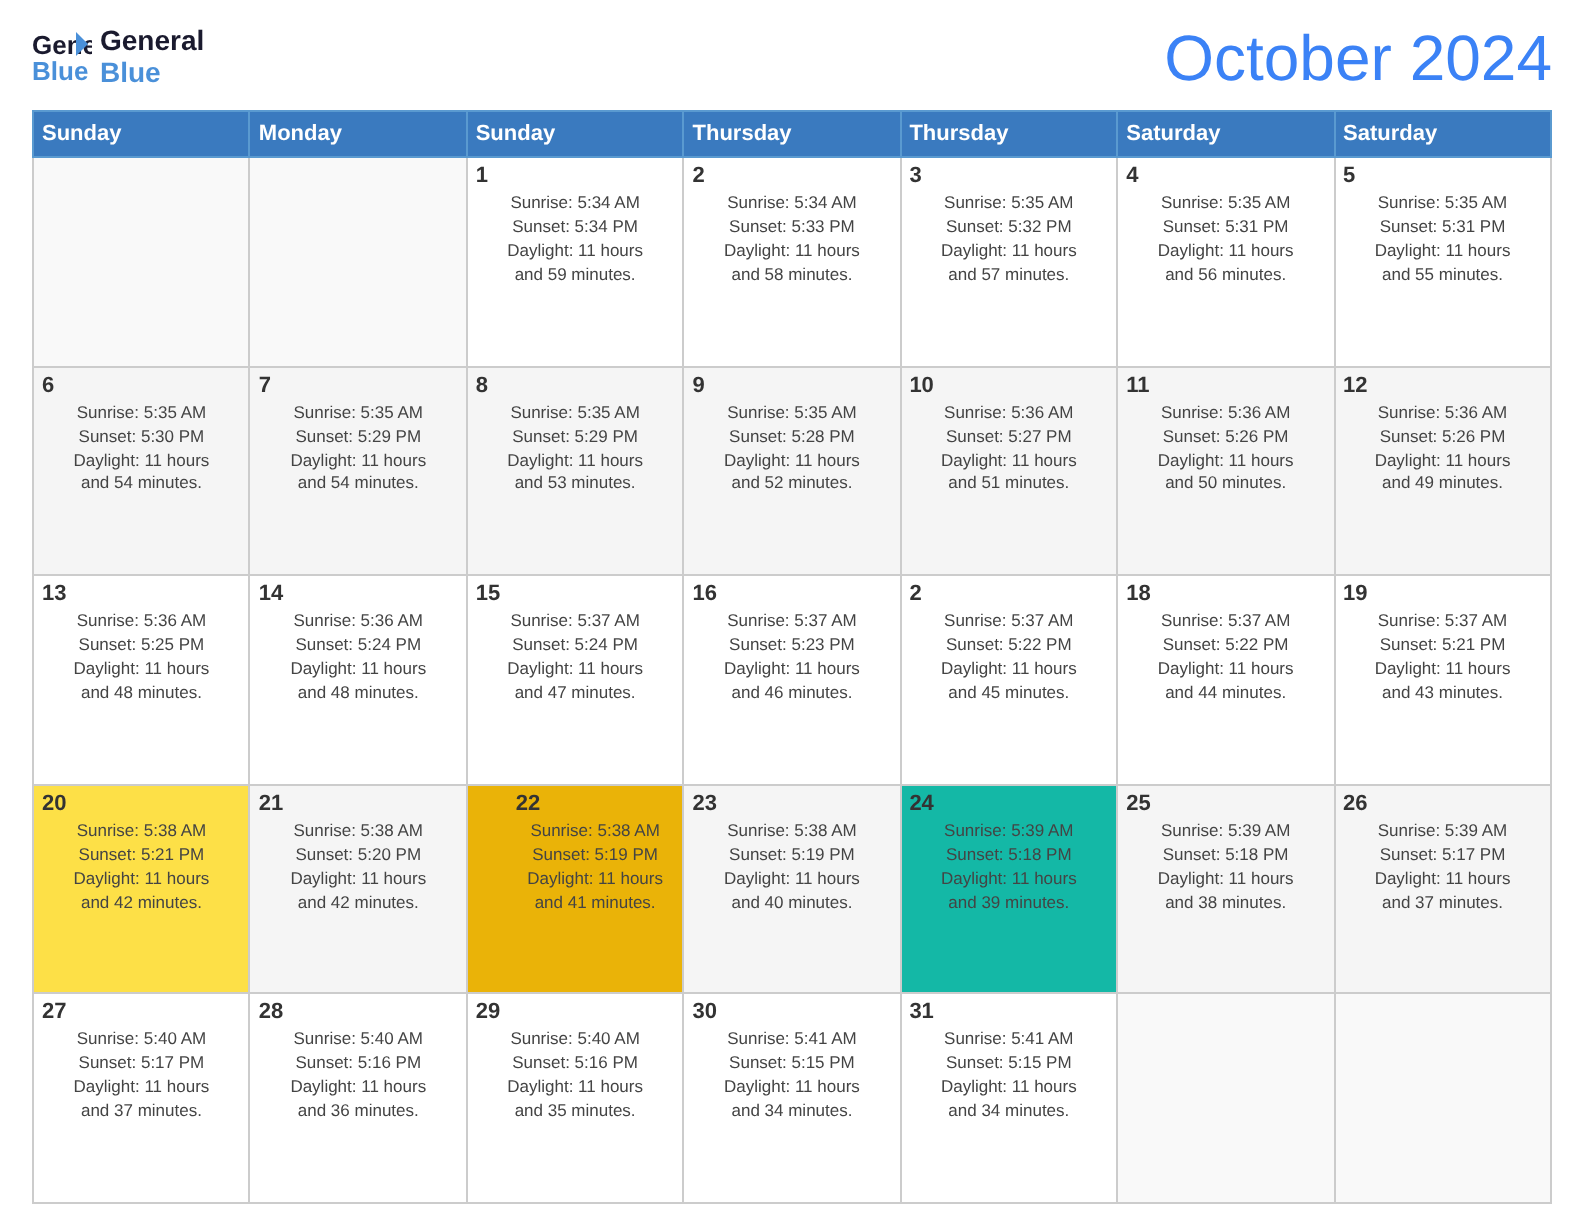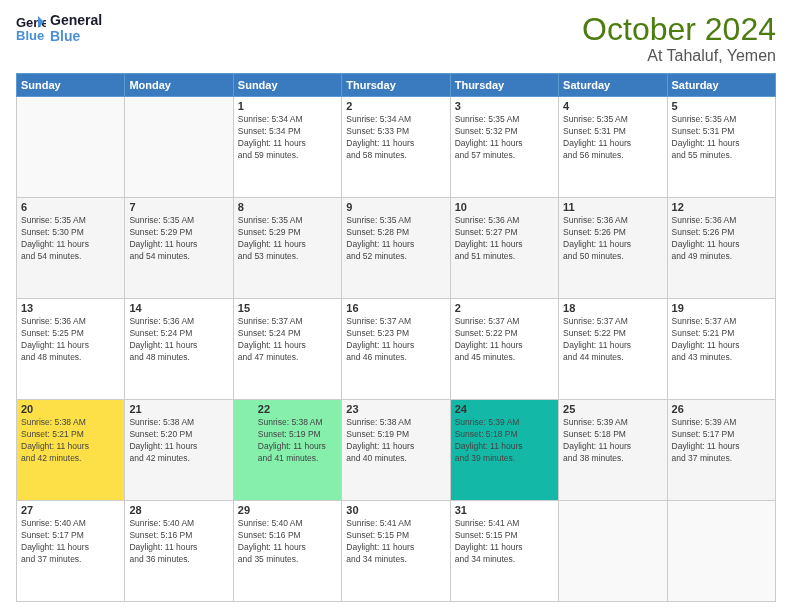--- a/index.html
+++ b/index.html
@@ -31,21 +31,21 @@
     .logo-icon {
       width: 30px;
       height: 28px;
     }
     .title-block {
       text-align: right;
     }
     .month-title {
       font-size: 32px;
       font-weight: 300;
-      color: #4d7c0f;
+      color: #3b82f6;
       line-height: 1.1;
     }
     .location-title {
       font-size: 16px;
       color: #555;
       font-weight: normal;
     }
     .calendar {
       flex: 1;
       border: 1px solid #ccc;
@@ -77,41 +77,41 @@
       font-size: 11px;
       font-weight: bold;
       color: #333;
       display: block;
       margin-bottom: 2px;
     }
     .day-info {
       font-size: 8.5px;
       line-height: 1.4;
       color: #444;
+      text-align: center;
     }
   </style>
 </head>
 <body>
 
 <div class="page">
   <div class="header">
     <div class="logo">
       <svg class="logo-icon" viewBox="0 0 30 28" xmlns="http://www.w3.org/2000/svg">
         <text x="0" y="13" font-size="13" font-weight="bold" fill="#1a1a2e" font-family="Arial">General</text>
         <text x="0" y="26" font-size="13" font-weight="bold" fill="#4a90d9" font-family="Arial">Blue</text>
         <polygon points="22,2 28,8 22,14" fill="#4a90d9"></polygon>
       </svg>
       <div style="display:flex;flex-direction:column;line-height:1.15;">
         <span style="font-size:14px;font-weight:bold;color:#1a1a2e;">General</span>
         <span style="font-size:14px;font-weight:bold;color:#4a90d9;">Blue</span>
       </div>
     </div>
     <div class="title-block">
       <div class="month-title">October 2024</div>
-      <div class="location-title">At Tahaluf, Yemen</div>
     </div>
   </div>
 
   <table class="calendar">
     <thead>
       <tr>
         <th>Sunday</th>
         <th>Monday</th>
         <th>Sunday</th>
         <th>Thursday</th>
@@ -270,21 +270,21 @@
 Daylight: 11 hours
 and 42 minutes.</div>
           </td>
           <td style="background: rgb(245, 245, 245);">
             <span class="day-num">21</span>
             <div class="day-info" style="white-space: pre-line;">Sunrise: 5:38 AM
 Sunset: 5:20 PM
 Daylight: 11 hours
 and 42 minutes.</div>
           </td>
-          <td style="background: #86efac; padding-left: 24px;">
+          <td style="background: #eab308; padding-left: 24px;">
             <span class="day-num">22</span>
             <div class="day-info" style="white-space: pre-line;">Sunrise: 5:38 AM
 Sunset: 5:19 PM
 Daylight: 11 hours
 and 41 minutes.</div>
           </td>
           <td style="background: rgb(245, 245, 245);">
             <span class="day-num">23</span>
             <div class="day-info" style="white-space: pre-line;">Sunrise: 5:38 AM
 Sunset: 5:19 PM

